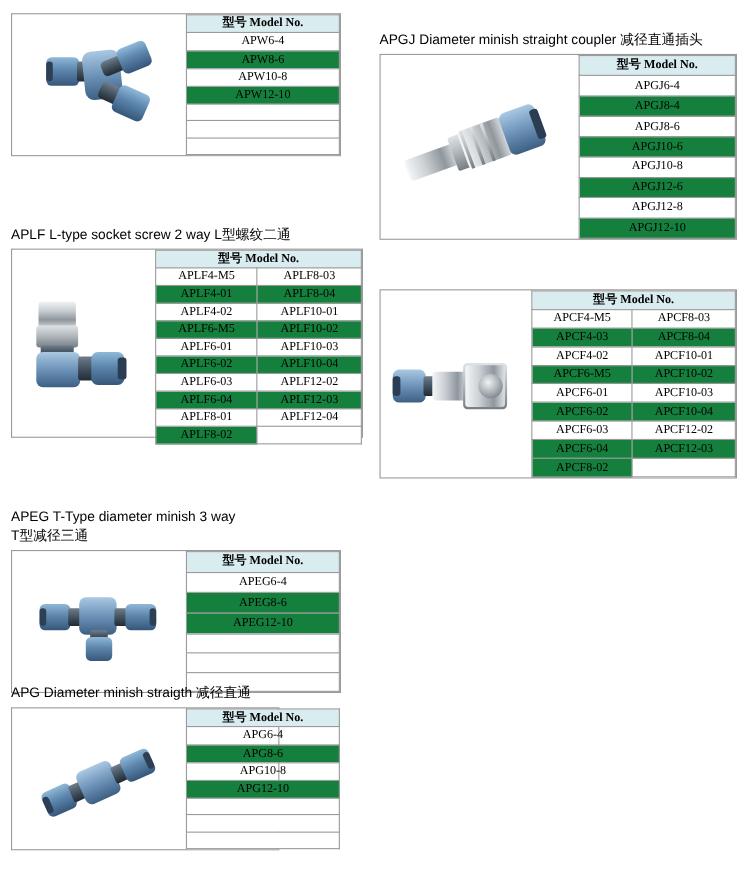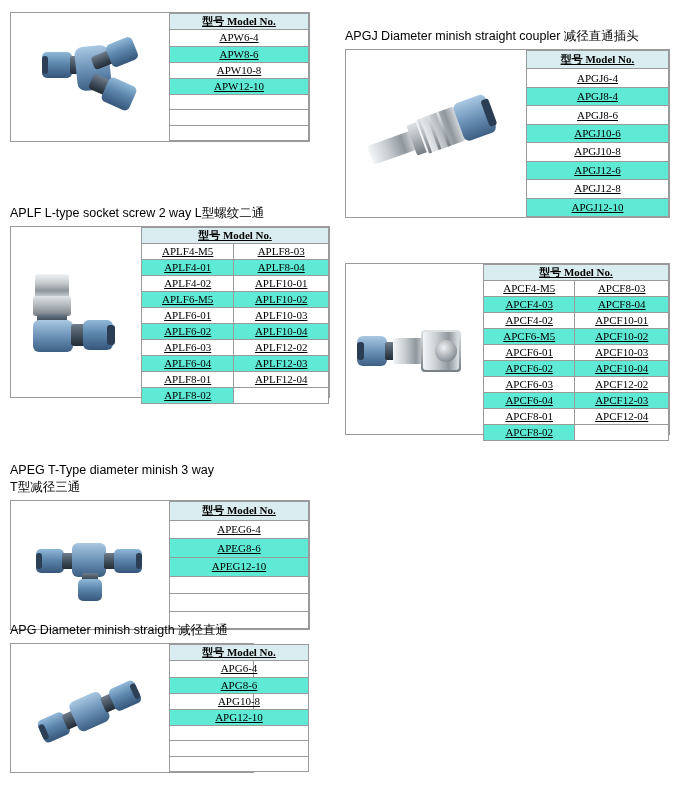--- a/index.html
+++ b/index.html
@@ -26,41 +26,41 @@
     border: 1px solid #9a9a9a;
     display: flex;
     background: #fff;
   }
   .img-cell {
     display: flex;
     align-items: center;
     justify-content: center;
     flex: none;
   }
-  .tbl-wrap { flex: none; padding: 0; text-decoration: underline; }
+  .tbl-wrap { flex: none; padding: 0; }
   table.models {
     border-collapse: collapse;
     width: 100%;
     height: 100%;
   }
   table.models td, table.models th {
     border: 1px solid #9a9a9a;
     font-size: 11px;
     text-align: center;
     font-family: "Liberation Serif", serif;
     padding: 0;
     height: 15px;
     line-height: 15px;
     color: #000;
   }
   table.models .hdr {
     background: #d9ecef;
     font-size: 11px;
   }
-  table.models tr.alt td { background: #5eead4; }
+  table.models tr.alt td { background: #15803d; }
   table.models tr td.empty { background: #fff; }
 
   
   .fig { position: relative; }
   .blue { background: linear-gradient(180deg,#8fb8d8 0%,#5d86ad 45%,#36567a 100%); }
   .blue2 { background: linear-gradient(180deg,#a9c8e2 0%,#6d93b8 50%,#3d5f84 100%); }
   .steel { background: linear-gradient(180deg,#f2f4f5 0%,#c9ced2 35%,#8e969c 70%,#d6dade 100%); }
   .steel-v { background: linear-gradient(90deg,#f4f6f7 0%,#cbd0d4 35%,#8f979d 72%,#dfe3e6 100%); }
   .dark { background: linear-gradient(180deg,#6f7d8c 0%,#3c4956 60%,#222c36 100%); }
   .gray { background: linear-gradient(180deg,#dfe3e6 0%,#aeb5ba 50%,#767d83 100%); }
@@ -376,24 +376,20 @@
               <td>APCF10-04</td>
             </tr>
         <tr>
               <td>APCF6-03</td>
               <td>APCF12-02</td>
             </tr>
         <tr class="alt">
               <td>APCF6-04</td>
               <td>APCF12-03</td>
             </tr>
-        <tr>
-              <td>APCF8-01</td>
-              <td>APCF12-04</td>
-            </tr>
         <tr class="alt">
               <td>APCF8-02</td>
               <td class="empty"></td>
             </tr>
       </tbody>
         </table>
     </div>
   </div>
 </div>
 

